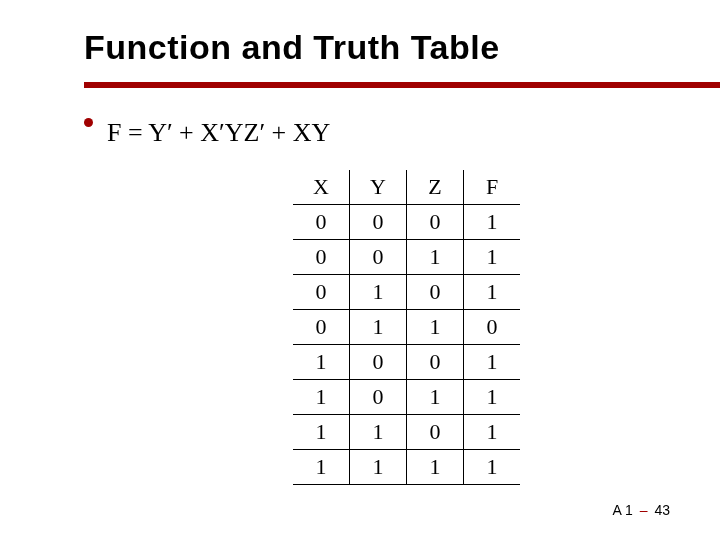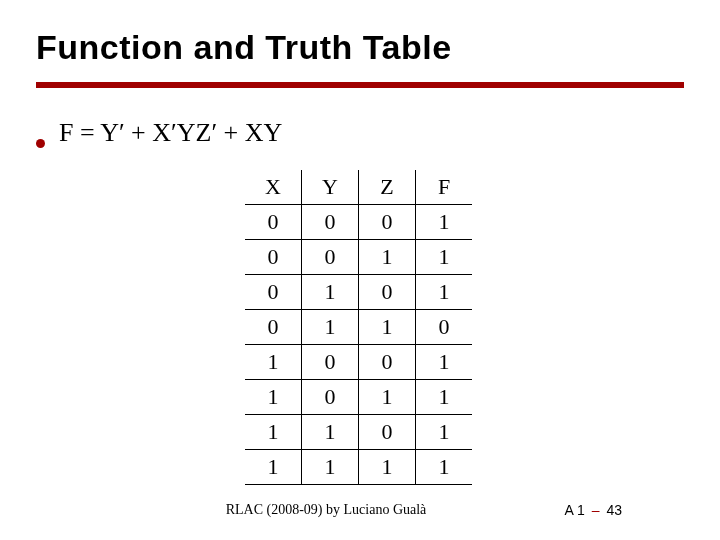--- a/index.html
+++ b/index.html
@@ -10,20 +10,21 @@
     background: #fff;
     font-family: Arial, Helvetica, sans-serif;
     color: #000;
     overflow: hidden;
   }
   .slide {
     position: relative;
     width: 652px;
     height: 540px;
     box-sizing: border-box;
+    margin-left: 48px;
   }
   .title {
     position: absolute;
     left: 36px;
     top: 28px;
     font-family: Arial, Helvetica, sans-serif;
     font-weight: 900;
     font-size: 34px;
     letter-spacing: 0.5px;
   }
@@ -33,21 +34,21 @@
     top: 82px;
     width: 648px;
     height: 6px;
     background: #a00000;
   }
   .bullet-row {
     position: absolute;
     left: 36px;
     top: 118px;
     display: flex;
-    align-items: flex-end;
+    align-items: flex-start;
   }
   .bullet-dot {
     width: 9px;
     height: 9px;
     border-radius: 50%;
     background: #a00000;
     margin-right: 14px;
     flex: 0 0 auto;
   }
   .bullet-text {
@@ -163,20 +164,19 @@
       </tr>
       <tr>
         <td>1</td>
         <td>1</td>
         <td>1</td>
         <td>1</td>
       </tr>
     </tbody>
   </table>
 
-  <div class="footer-center">RLAC (2008-09) by Luciano Gualà</div>
   <div class="footer-right">
     <span>A 1</span>
     <span class="dash">–</span>
     <span>43</span>
   </div>
 
 </div>
 
 </body></html>

